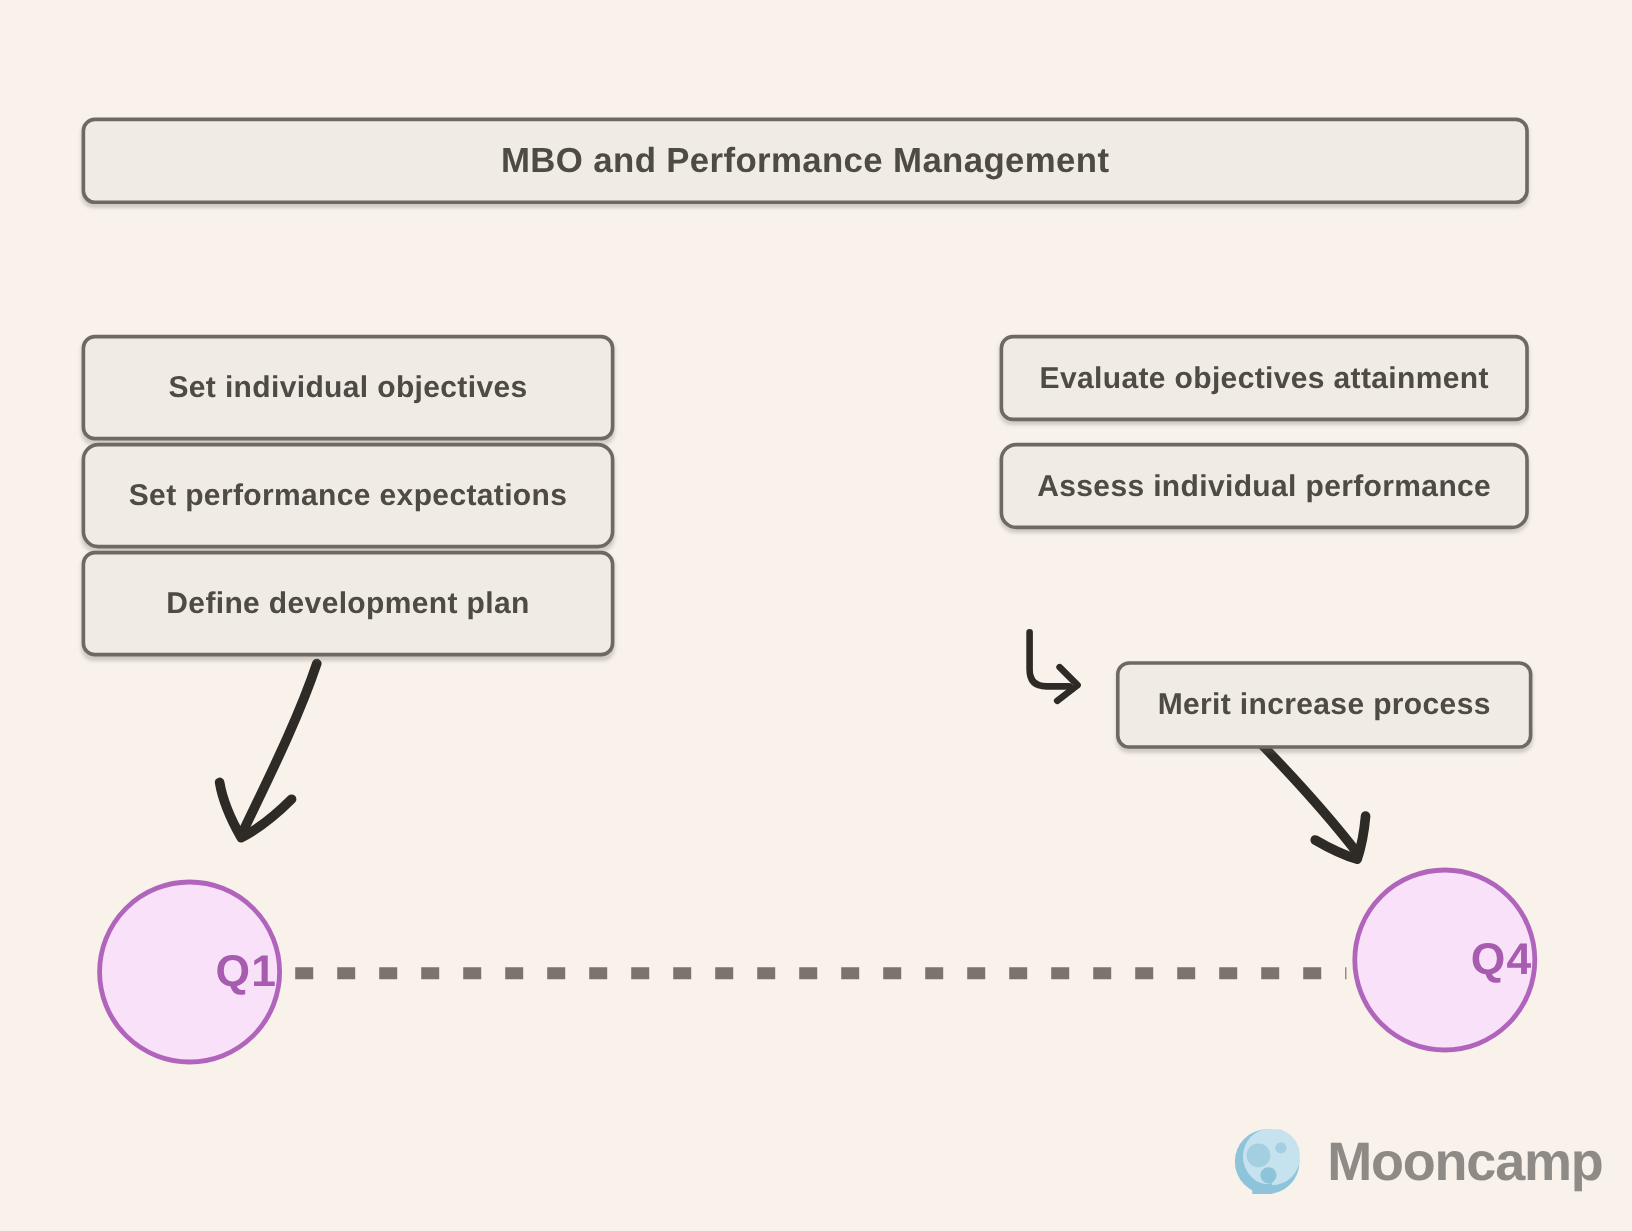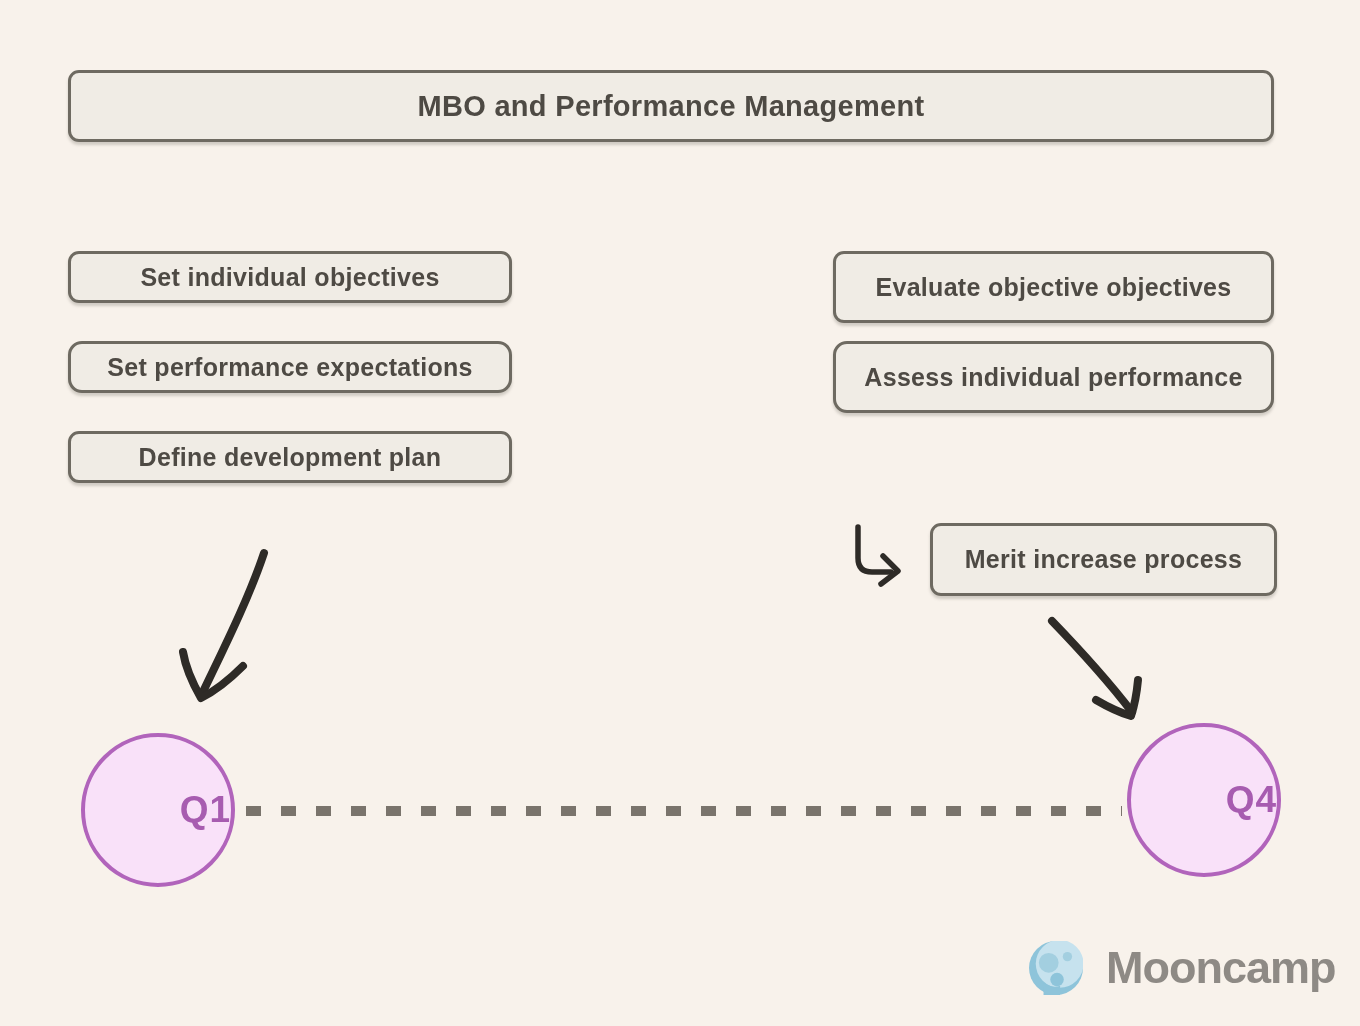--- a/index.html
+++ b/index.html
@@ -15,23 +15,24 @@
   .node {
     position:absolute;
     background:#f0ece5;
     border:3px solid #6e6a61;
     border-radius:11px;
     box-shadow:0 3px 3px rgba(109,104,95,.28);
     display:flex; align-items:center; justify-content:center;
     font-weight:bold; color:#4e4a44;
     font-size:25px; letter-spacing:.3px;
     text-align:center;
+    margin-top:28px;
   }
   .title-box { left:68px; top:70px; width:1206px; height:72px; font-size:29px; }
-  .lcol { left:68px; width:444px; height:52px; }
+  .lcol { left:68px; width:444px; height:88px; }
   .rcol { left:833px; width:441px; height:72px; }
   .row1 { top:251px; } .row2 { top:341px;border-radius:14px; } .row3 { top:431px; }
   .merit-box { left:930px; top:523px; width:347px; height:73px; }
   .qcircle {
     position:absolute; width:154px; height:154px;
     border-radius:50%;
     background:#f9e1f9;
     border:4px solid #b164bb;
     color:#a75cb0;
     display:flex; align-items:center; justify-content:flex-end;
@@ -81,21 +82,21 @@
     <span>Set individual objectives</span>
   </div>
   <div class="node lcol row2">
     <span>Set performance expectations</span>
   </div>
   <div class="node lcol row3">
     <span>Define development plan</span>
   </div>
 
   <div class="node rcol row1">
-    <span>Evaluate objective objectives</span>
+    <span>Evaluate objectives attainment</span>
   </div>
   <div class="node rcol row2">
     <span>Assess individual performance</span>
   </div>
 
   <div class="node merit-box">
     <span>Merit increase process</span>
   </div>
 
   <div class="qcircle q1">

